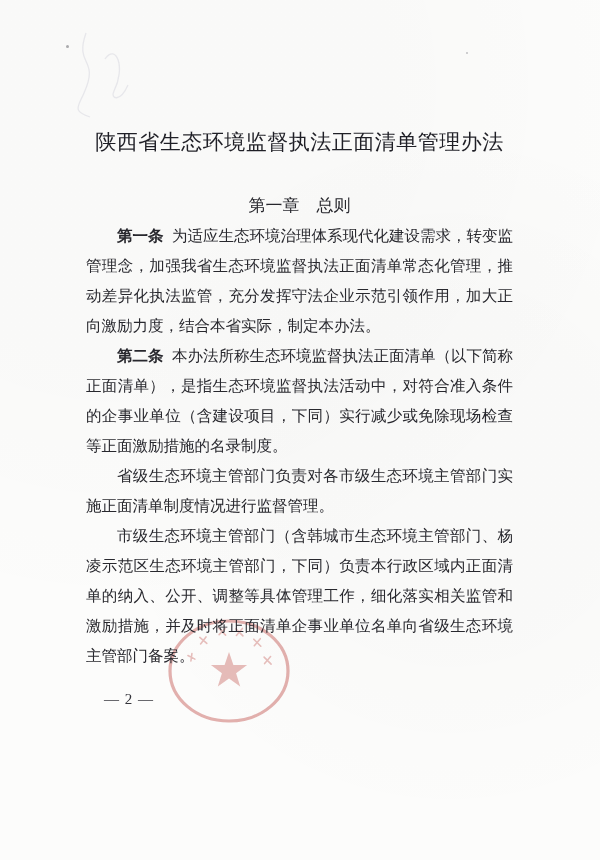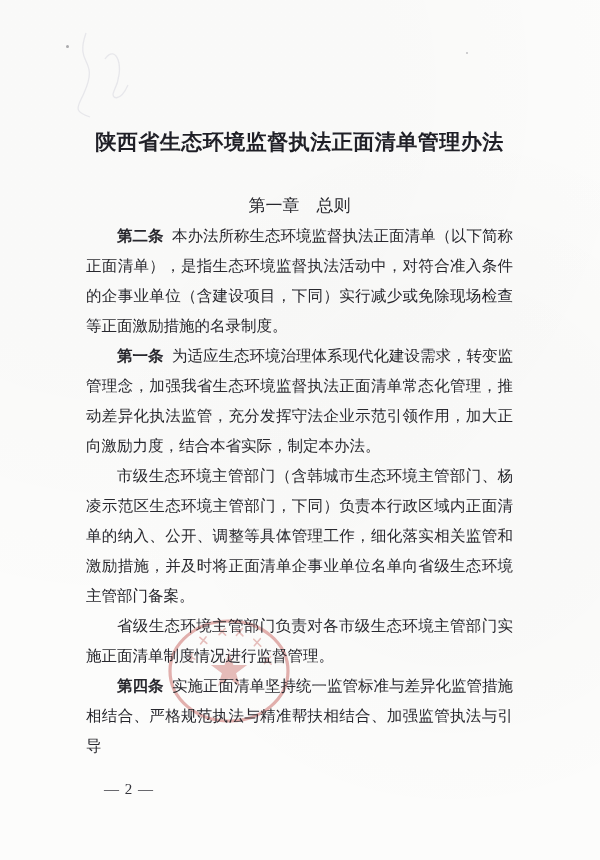--- a/index.html
+++ b/index.html
@@ -24,21 +24,21 @@
     position: absolute;
     left: 86px;
     right: 87px;
     top: 0;
     z-index: 2;
   }
   .doc-title {
     margin: 127px 0 0 0;
     font-size: 21px;
     line-height: 31px;
-    font-weight: 700;
+    font-weight: 400;
     letter-spacing: 0.5px;
     text-align: center;
     white-space: nowrap;
     color: #1f1f26;
   }
   .chapter-heading {
     margin: 33px 0 0 0;
     font-size: 17px;
     line-height: 30px;
     font-weight: 400;
@@ -126,29 +126,28 @@
   </svg>
 
   <div class="content">
 
     <h1 class="doc-title">陕西省生态环境监督执法正面清单管理办法</h1>
 
     <h2 class="chapter-heading">第一章　总则</h2>
 
     <div class="body-text">
 
+      <p><span class="para-term">第一条</span><span>为适应生态环境治理体系现代化建设需求，转变监管理念，加强我省生态环境监督执法正面清单常态化管理，推动差异化执法监管，充分发挥守法企业示范引领作用，加大正向激励力度，结合本省实际，制定本办法。</span></p>
+
       <p><span class="para-term">第二条</span><span>本办法所称生态环境监督执法正面清单（以下简称正面清单），是指生态环境监督执法活动中，对符合准入条件的企事业单位（含建设项目，下同）实行减少或免除现场检查等正面激励措施的名录制度。</span></p>
 
-      <p><span class="para-term">第一条</span><span>为适应生态环境治理体系现代化建设需求，转变监管理念，加强我省生态环境监督执法正面清单常态化管理，推动差异化执法监管，充分发挥守法企业示范引领作用，加大正向激励力度，结合本省实际，制定本办法。</span></p>
 
+      <p><span class="para-term"></span><span>省级生态环境主管部门负责对各市级生态环境主管部门实施正面清单制度情况进行监督管理。</span></p>
 
       <p><span class="para-term"></span><span>市级生态环境主管部门（含韩城市生态环境主管部门、杨凌示范区生态环境主管部门，下同）负责本行政区域内正面清单的纳入、公开、调整等具体管理工作，细化落实相关监管和激励措施，并及时将正面清单企事业单位名单向省级生态环境主管部门备案。</span></p>
 
-      <p><span class="para-term"></span><span>省级生态环境主管部门负责对各市级生态环境主管部门实施正面清单制度情况进行监督管理。</span></p>
-
-      <p><span class="para-term">第四条</span><span>实施正面清单坚持统一监管标准与差异化监管措施相结合、严格规范执法与精准帮扶相结合、加强监管执法与引导</span></p>
 
     </div>
 
     <div class="page-number">— 2 —</div>
 
   </div>
 </div>
 
 </body></html>

